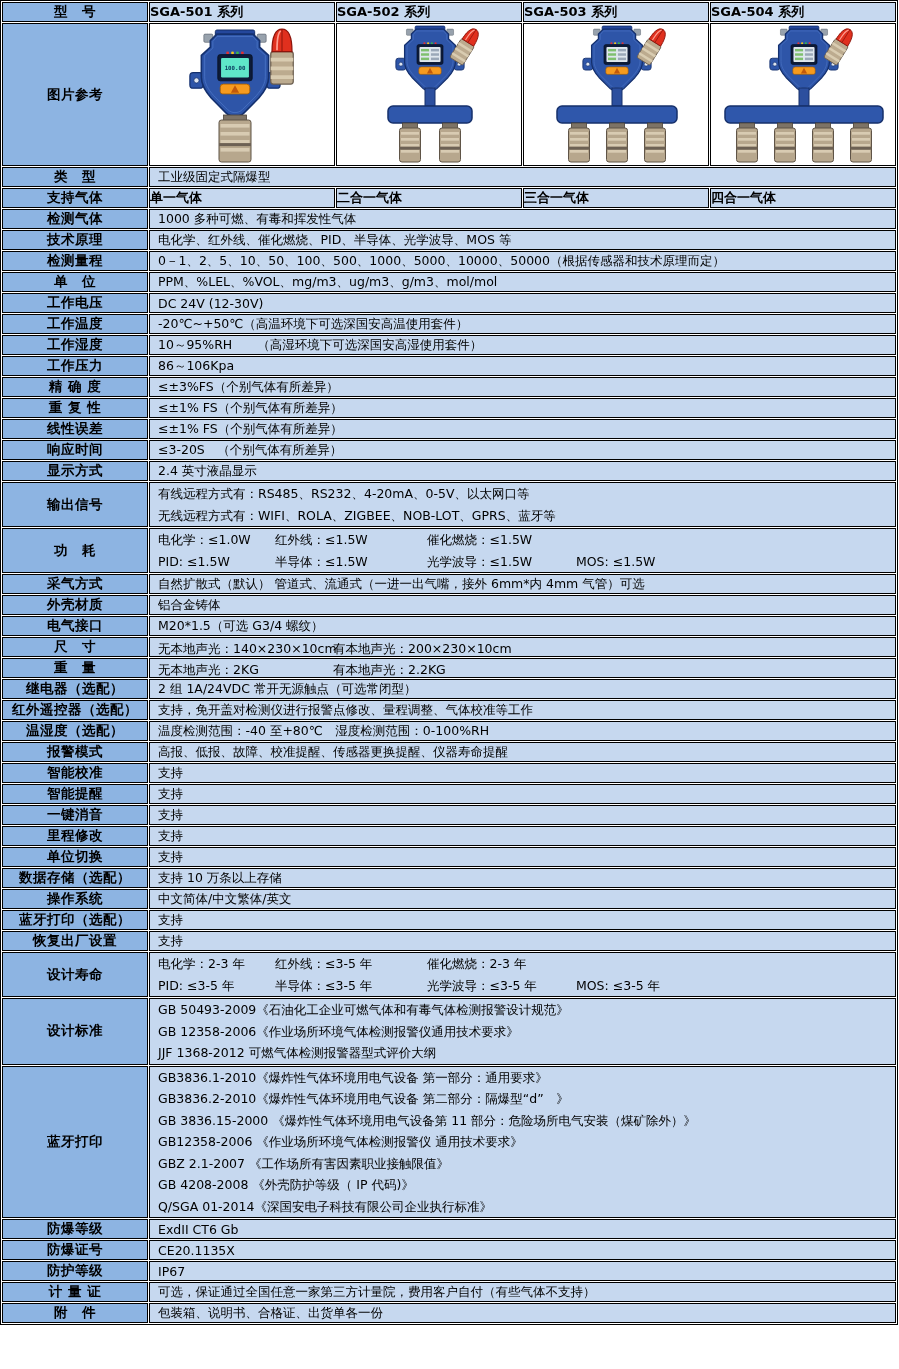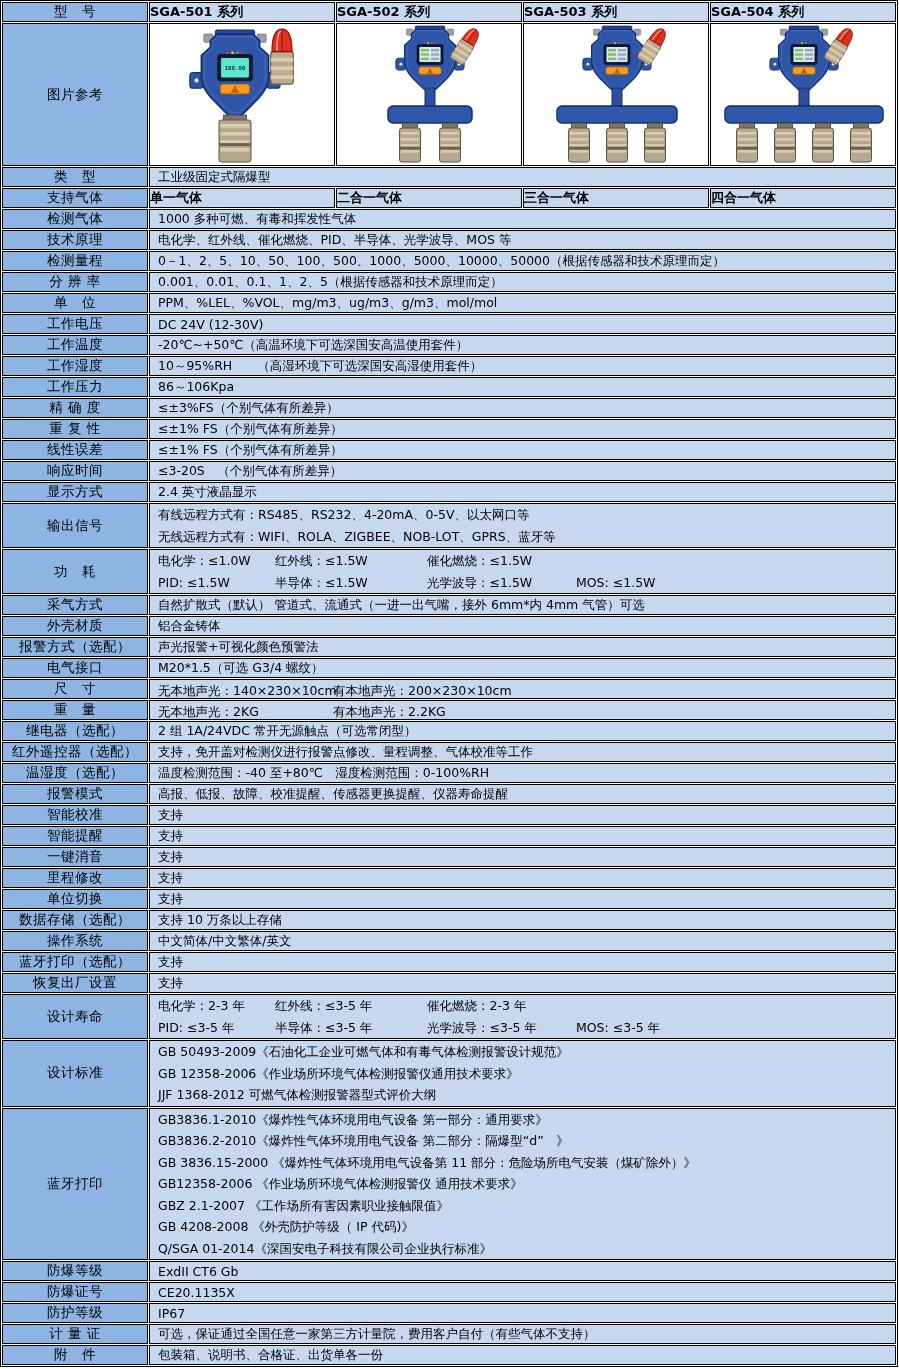--- a/index.html
+++ b/index.html
@@ -1,20 +1,20 @@
 <!DOCTYPE html>
 <html style="--label-bg: #8db4e2; --cell-bg: #c6d8ef; --image-bg: #ffffff;"><head>
 <meta charset="utf-8">
 <style>
   html,body{margin:0;padding:0;background:#fff;}
   body{font-family:"DejaVu Sans","Liberation Sans",sans-serif;color:#000;}
   .sheet{width:899px;}
   table.spec{border-collapse:separate;border-spacing:1px;background:#fff;border:1px solid #000;width:897px;table-layout:fixed;}
   th,td{border:1px solid #000;box-sizing:border-box;padding:0;overflow:hidden;}
-  th.lbl{background:var(--label-bg,#8db4e2);font-weight:normal;font-size:13.5px;text-align:center;height:18px;letter-spacing:0.5px;}
+  th.lbl{background:var(--label-bg,#8db4e2);font-weight:bold;font-size:13.5px;text-align:center;height:18px;letter-spacing:0.5px;}
   td.mcell{background:var(--cell-bg,#c6d8ef);font-weight:bold;font-size:13px;height:18px;}
   td.imgcell{background:var(--image-bg,#fff);text-align:center;vertical-align:middle;height:143px;}
   td.val{background:var(--cell-bg,#c6d8ef);font-size:12.5px;padding:0 8px;vertical-align:middle;white-space:nowrap;height:18px;}
   td.val .line{height:21.5px;line-height:21.5px;white-space:nowrap;}
   td.val .g2{display:grid;grid-template-columns:175px 1fr;height:18px;line-height:21.5px;}
   td.val .g4{display:grid;grid-template-columns:117px 152px 149px 1fr;height:21.5px;line-height:21.5px;}
   svg{display:block;margin:0 auto;}
 </style>
 </head>
 <body>
@@ -299,24 +299,20 @@
         </tr>
         <tr>
           <th class="lbl">技术原理</th>
           <td colspan="4" class="val">电化学、红外线、催化燃烧、PID、半导体、光学波导、MOS 等</td>
         </tr>
         <tr>
           <th class="lbl">检测量程</th>
           <td colspan="4" class="val">0－1、2、5、10、50、100、500、1000、5000、10000、50000（根据传感器和技术原理而定）</td>
         </tr>
         <tr>
-          <th class="lbl">分 辨 率</th>
-          <td colspan="4" class="val">0.001、0.01、0.1、1、2、5（根据传感器和技术原理而定）</td>
-        </tr>
-        <tr>
           <th class="lbl">单　位</th>
           <td colspan="4" class="val">PPM、%LEL、%VOL、mg/m3、ug/m3、g/m3、mol/mol</td>
         </tr>
         <tr>
           <th class="lbl">工作电压</th>
           <td colspan="4" class="val">DC 24V (12-30V)</td>
         </tr>
         <tr>
           <th class="lbl">工作温度</th>
           <td colspan="4" class="val">-20℃~+50℃（高温环境下可选深国安高温使用套件）</td>
@@ -375,24 +371,20 @@
         </tr>
         <tr>
           <th class="lbl">采气方式</th>
           <td colspan="4" class="val">自然扩散式（默认） 管道式、流通式（一进一出气嘴，接外 6mm*内 4mm 气管）可选</td>
         </tr>
         <tr>
           <th class="lbl">外壳材质</th>
           <td colspan="4" class="val">铝合金铸体</td>
         </tr>
         <tr>
-          <th class="lbl">报警方式（选配）</th>
-          <td colspan="4" class="val">声光报警+可视化颜色预警法</td>
-        </tr>
-        <tr>
           <th class="lbl">电气接口</th>
           <td colspan="4" class="val">M20*1.5（可选 G3/4 螺纹）</td>
         </tr>
         <tr>
           <th class="lbl">尺　寸</th>
           <td colspan="4" class="val">
             <div class="g2">
               <span>无本地声光：140×230×10cm</span>
               <span>有本地声光：200×230×10cm</span>
             </div>

